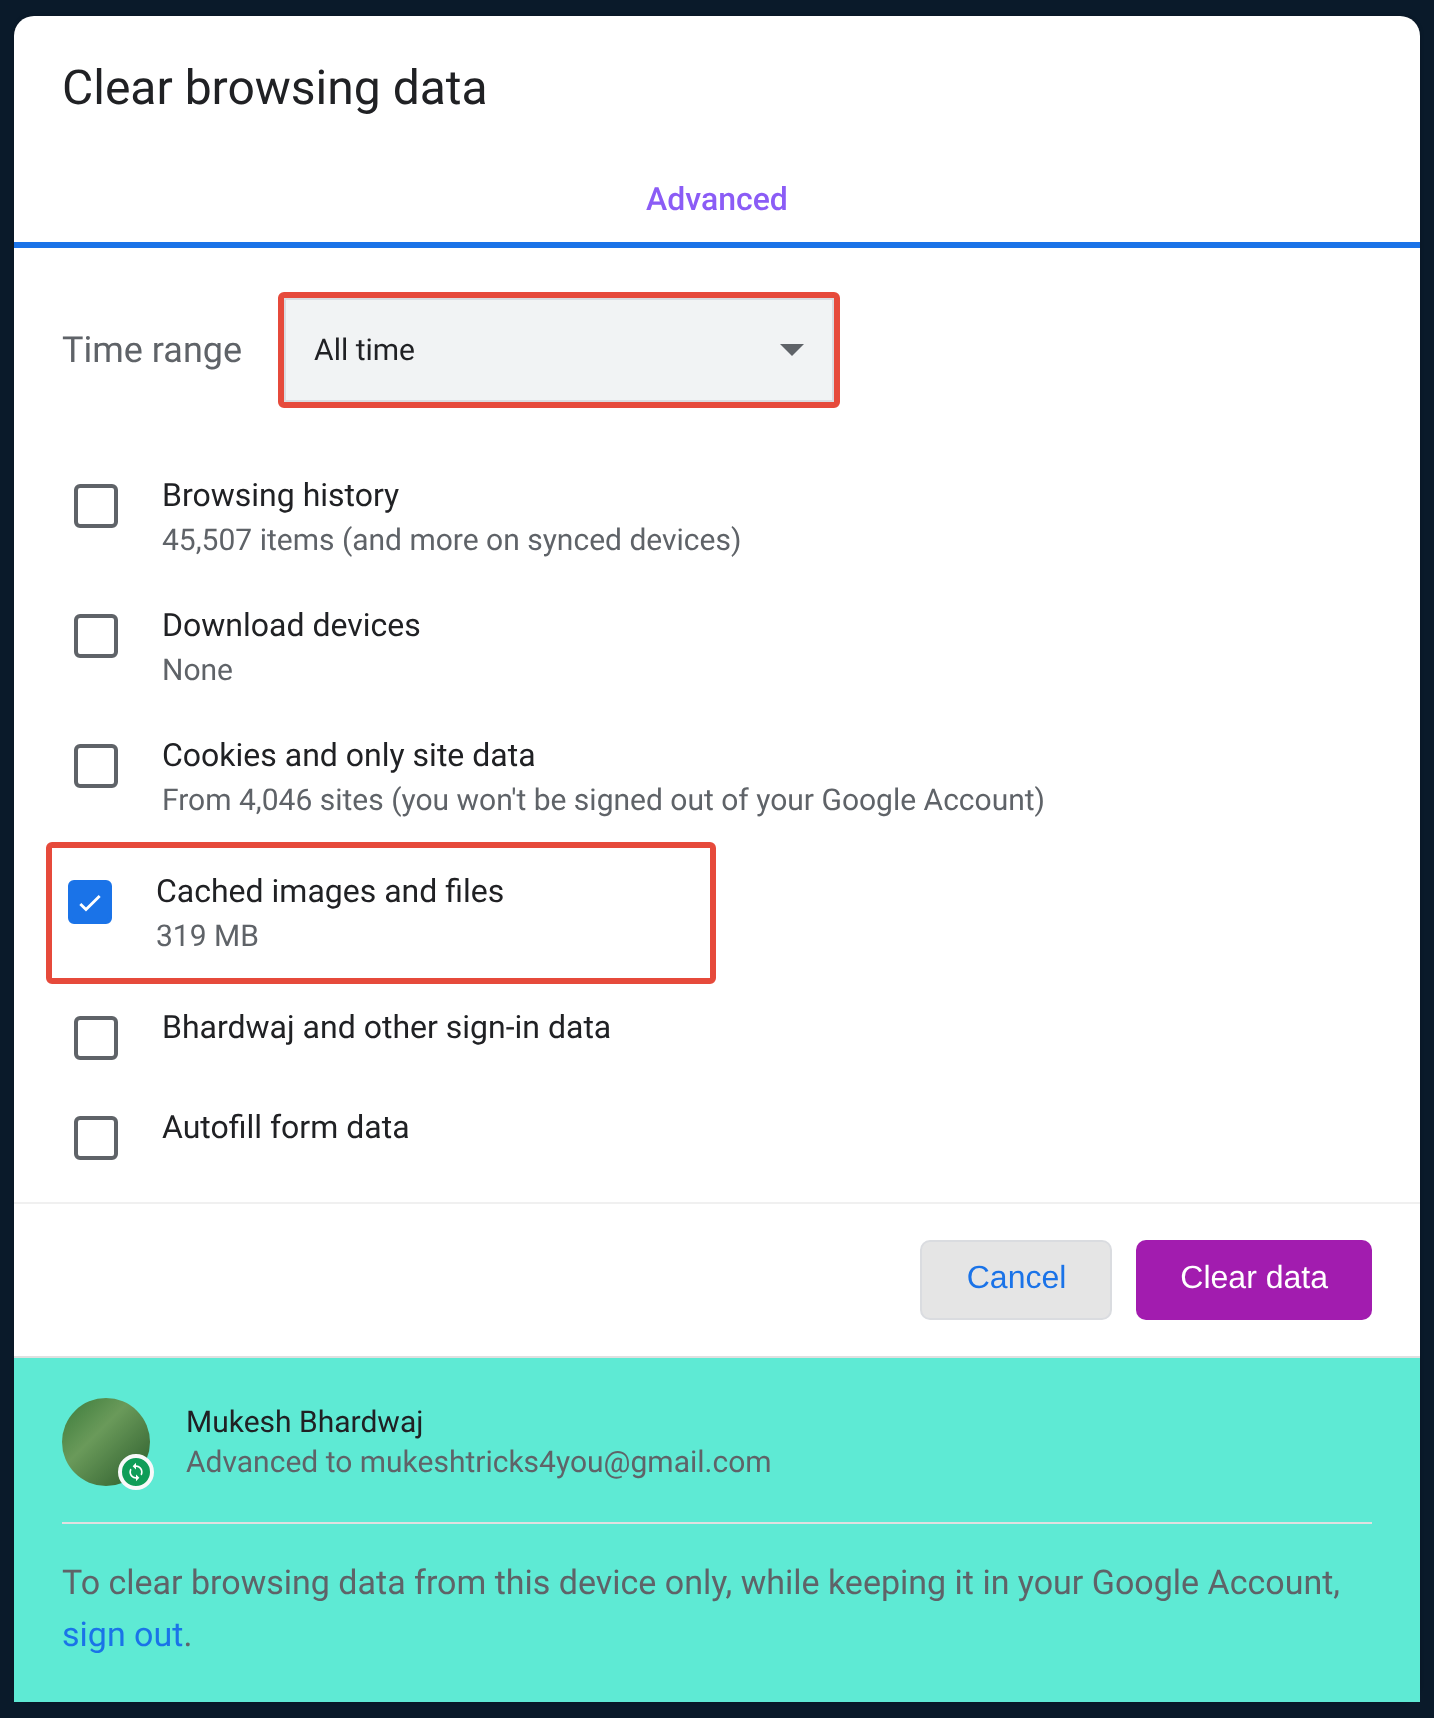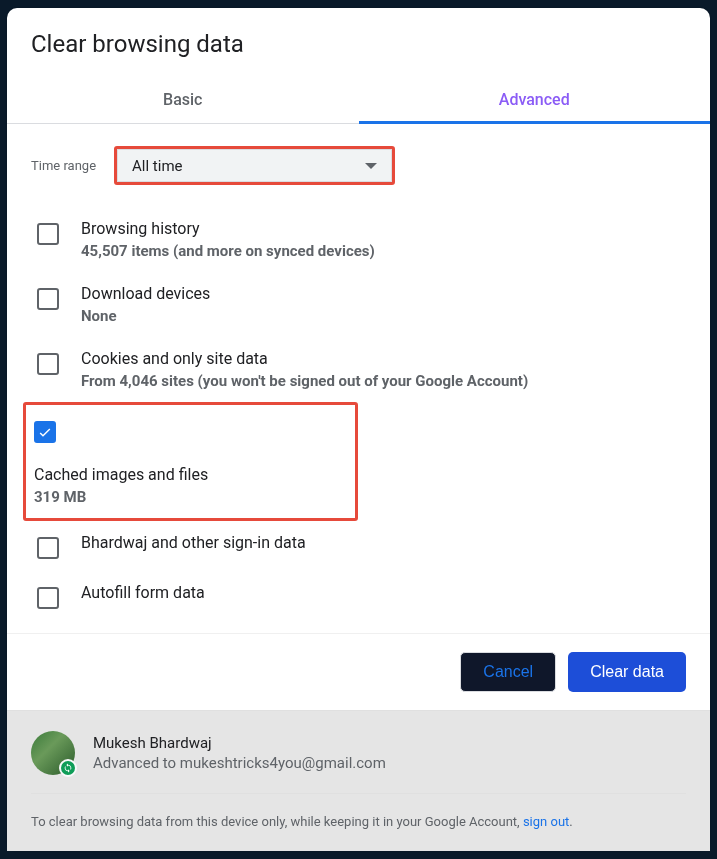--- a/index.html
+++ b/index.html
@@ -62,31 +62,31 @@
     .content::-webkit-scrollbar-track { background: #f1f1f1; }
     .content::-webkit-scrollbar-thumb { background: #c1c1c1; border-radius: 2px; }
     
     .time-row {
       display: flex;
       align-items: center;
       padding: 22px 0 22px 0;
       gap: 18px;
     }
     .time-label {
-      font-size: 13px;
+      font-size: 18px;
       color: #5f6368;
     }
     .highlight {
       border: 3px solid #e64a3b;
       border-radius: 3px;
     }
     .select-box {
       position: relative;
       width: 275px;
-      height: 33px;
+      height: 52px;
       background: #f1f3f4;
       display: flex;
       align-items: center;
       padding: 0 14px;
       font-size: 15px;
       color: #202124;
       cursor: pointer;
       border: 1px solid #dadce0;
     }
     .select-box .arrow {
@@ -103,21 +103,20 @@
       align-items: flex-start;
       padding: 12px 6px 12px 6px;
       gap: 22px;
     }
     .item-highlight {
       border: 3px solid #e64a3b;
       border-radius: 3px;
       margin-left: -8px;
       padding-left: 8px;
       margin-right: 340px;
-      flex-direction: column;
     }
     .checkbox {
       width: 22px;
       height: 22px;
       border: 2px solid #5f6368;
       border-radius: 3px;
       flex-shrink: 0;
       margin-top: 4px;
       cursor: pointer;
       display: flex;
@@ -132,48 +131,47 @@
     .checkbox svg { display: none; width: 16px; height: 16px; }
     .item-text { flex: 1; }
     .item-title {
       font-size: 16px;
       color: #202124;
       margin-bottom: 4px;
     }
     .item-desc {
       font-size: 15px;
       color: #5f6368;
-      font-weight: bold;
     }
     .footer {
       padding: 18px 24px;
       display: flex;
       justify-content: flex-end;
       gap: 12px;
       border-top: 1px solid #f0f0f0;
     }
     .btn {
       padding: 10px 22px;
       border-radius: 5px;
       font-size: 16px;
       font-weight: 500;
       cursor: pointer;
       border: none;
     }
     .btn-secondary {
-      background: #0f172a;
+      background: #e5e5e5;
       color: #1a73e8;
       border: 1px solid #dadce0;
     }
     .btn-primary {
-      background: #1d4ed8;
+      background: #a21caf;
       color: #fff;
     }
     .account-section {
-      background: #e5e5e5;
+      background: #5eead4;
       padding: 20px 24px;
       border-top: 1px solid #e0e0e0;
     }
     .account-row {
       display: flex;
       align-items: center;
       gap: 18px;
       padding-bottom: 18px;
       border-bottom: 1px solid #e0e0e0;
     }
@@ -196,38 +194,37 @@
       display: flex;
       align-items: center;
       justify-content: center;
     }
     .sync-badge svg { width: 10px; height: 10px; }
     .account-text { font-size: 15px; }
     .account-name { color: #202124; margin-bottom: 2px; }
     .account-sync { color: #5f6368; }
     .footer-note {
       padding-top: 18px;
-      font-size: 13px;
+      font-size: 17px;
       color: #5f6368;
       line-height: 1.5;
     }
     .footer-note a {
       color: #1a73e8;
       text-decoration: none;
       cursor: pointer;
     }
   </style>
 </head>
 <body>
 
 <div class="dialog">
   <div class="title">Clear browsing data</div>
 
   <div class="tabs">
-    <div class="tab">Basic</div>
     <div class="tab active">Advanced</div>
   </div>
 
   <div class="content">
     <div class="time-row">
       <span class="time-label">Time range</span>
       <div class="highlight">
         <div class="select-box">
           <span>All time</span>
           <span class="arrow"></span>

